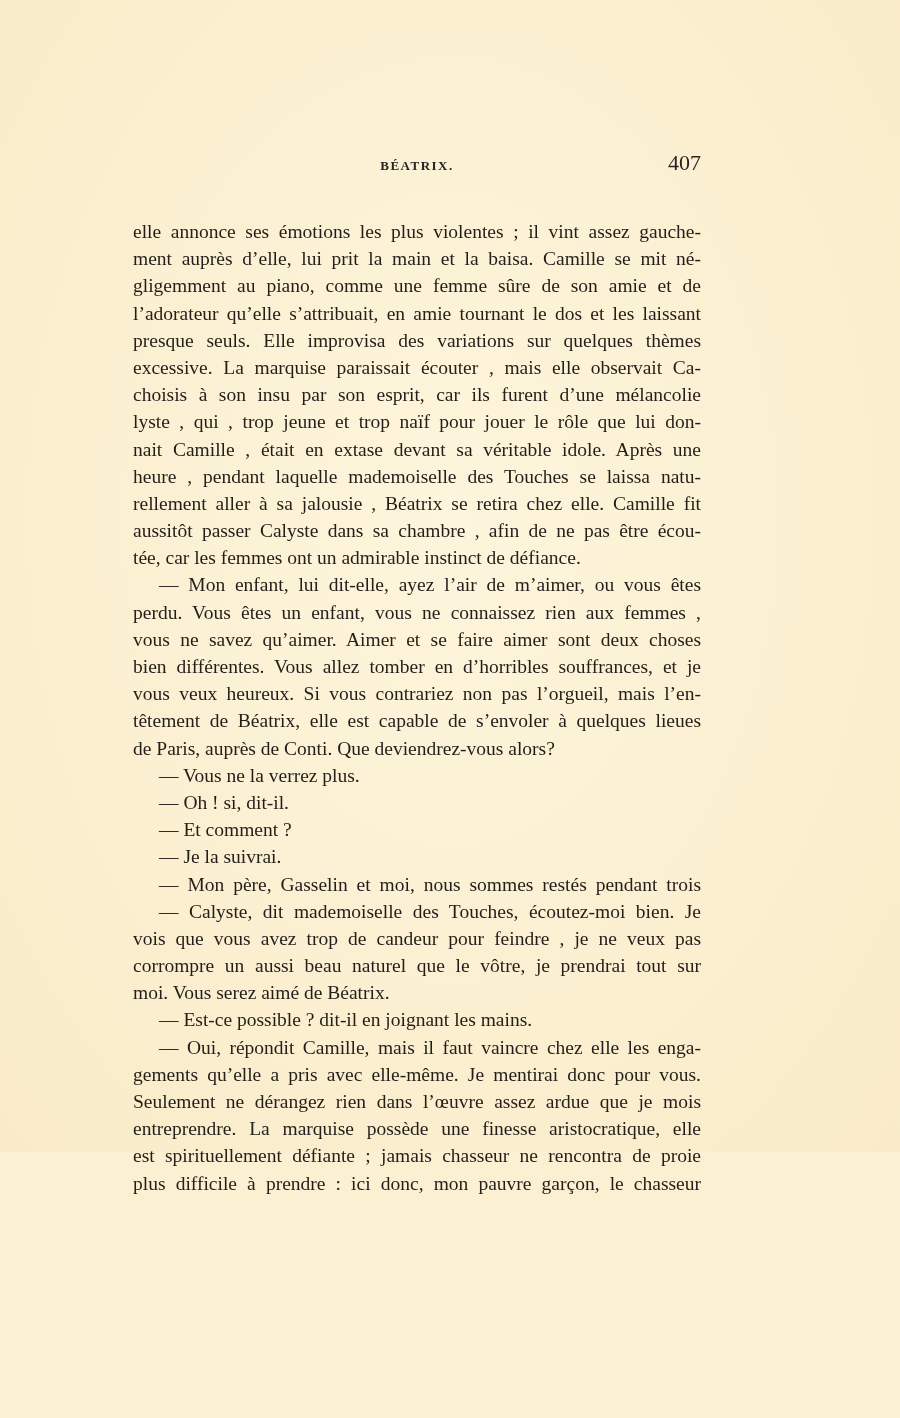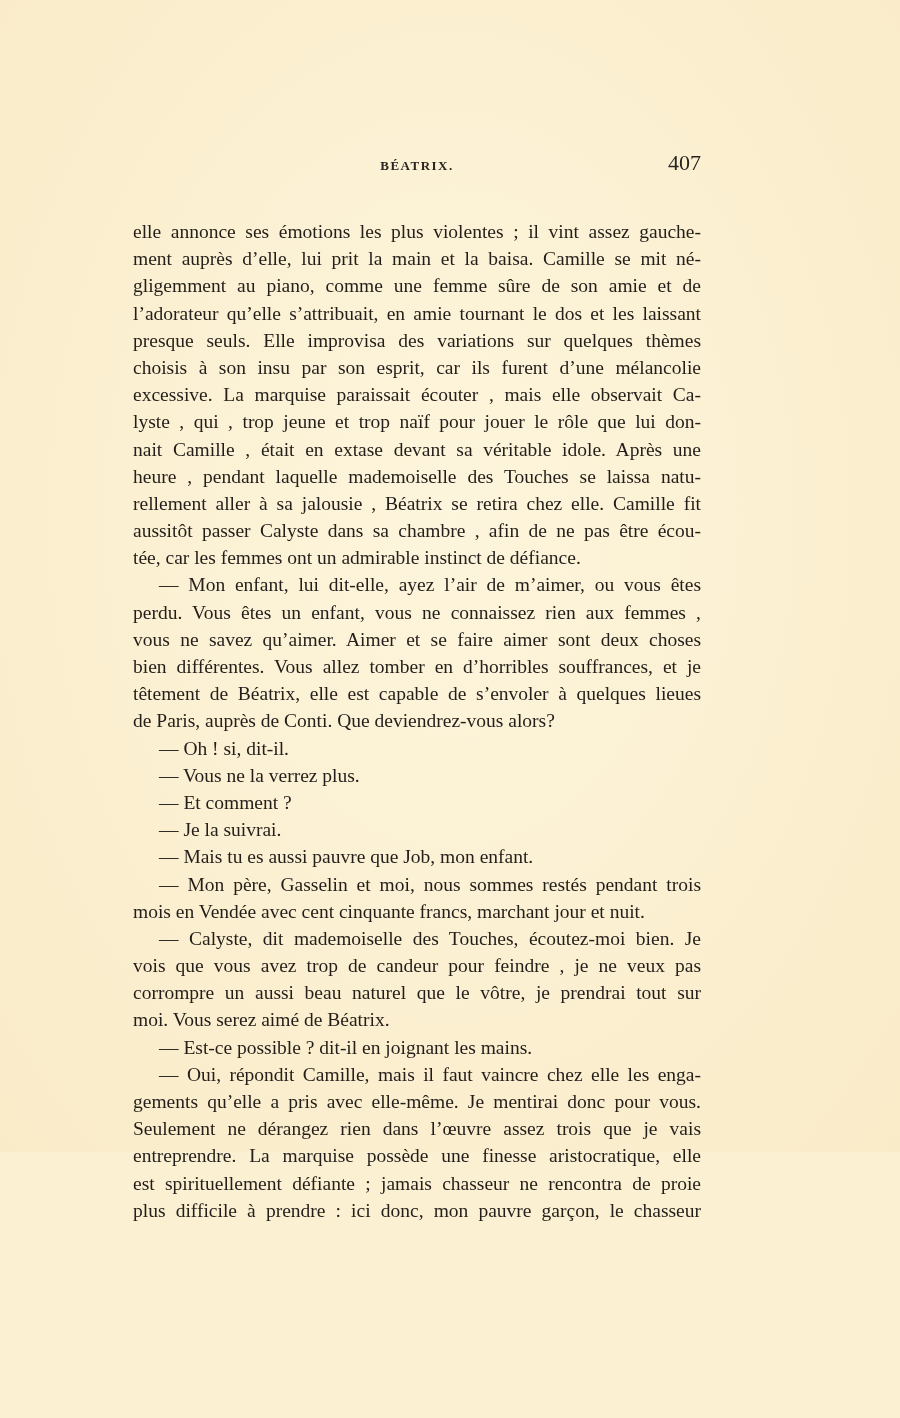--- a/index.html
+++ b/index.html
@@ -81,46 +81,45 @@
     <span class="running-title">BÉATRIX.</span>
     <span class="page-number">407</span>
   </div>
 
   <div class="body-text" id="body-text">
       <span class="line">elle annonce ses émotions les plus violentes ; il vint assez gauche-</span>
       <span class="line">ment auprès d’elle, lui prit la main et la baisa. Camille se mit né-</span>
       <span class="line">gligemment au piano, comme une femme sûre de son amie et de</span>
       <span class="line">l’adorateur qu’elle s’attribuait, en amie tournant le dos et les laissant</span>
       <span class="line">presque seuls. Elle improvisa des variations sur quelques thèmes</span>
+      <span class="line">excessive. La marquise paraissait écouter , mais elle observait Ca-</span>
       <span class="line">choisis à son insu par son esprit, car ils furent d’une mélancolie</span>
-      <span class="line">excessive. La marquise paraissait écouter , mais elle observait Ca-</span>
       <span class="line">lyste , qui , trop jeune et trop naïf pour jouer le rôle que lui don-</span>
       <span class="line">nait Camille , était en extase devant sa véritable idole. Après une</span>
       <span class="line">heure , pendant laquelle mademoiselle des Touches se laissa natu-</span>
       <span class="line">rellement aller à sa jalousie , Béatrix se retira chez elle. Camille fit</span>
       <span class="line">aussitôt passer Calyste dans sa chambre , afin de ne pas être écou-</span>
       <span class="line last">tée, car les femmes ont un admirable instinct de défiance.</span>
       <span class="line indent">— Mon enfant, lui dit-elle, ayez l’air de m’aimer, ou vous êtes</span>
       <span class="line">perdu. Vous êtes un enfant, vous ne connaissez rien aux femmes ,</span>
       <span class="line">vous ne savez qu’aimer. Aimer et se faire aimer sont deux choses</span>
       <span class="line">bien différentes. Vous allez tomber en d’horribles souffrances, et je</span>
+      <span class="line">vous veux heureux. Si vous contrariez non pas l’orgueil, mais l’en-</span>
       <span class="line">têtement de Béatrix, elle est capable de s’envoler à quelques lieues</span>
       <span class="line last">de Paris, auprès de Conti. Que deviendrez-vous alors?</span>
+      <span class="line indent last">— Vous ne la verrez plus.</span>
       <span class="line indent last">— Oh ! si, dit-il.</span>
-      <span class="line indent last">— Vous ne la verrez plus.</span>
       <span class="line indent last">— Et comment ?</span>
       <span class="line indent last">— Je la suivrai.</span>
-      <span class="line indent last">— Mais tu es aussi pauvre que Job, mon enfant.</span>
       <span class="line indent">— Mon père, Gasselin et moi, nous sommes restés pendant trois</span>
-      <span class="line last">mois en Vendée avec cent cinquante francs, marchant jour et nuit.</span>
       <span class="line indent">— Calyste, dit mademoiselle des Touches, écoutez-moi bien. Je</span>
       <span class="line">vois que vous avez trop de candeur pour feindre , je ne veux pas</span>
       <span class="line">corrompre un aussi beau naturel que le vôtre, je prendrai tout sur</span>
       <span class="line last">moi. Vous serez aimé de Béatrix.</span>
       <span class="line indent last">— Est-ce possible ? dit-il en joignant les mains.</span>
       <span class="line indent">— Oui, répondit Camille, mais il faut vaincre chez elle les enga-</span>
       <span class="line">gements qu’elle a pris avec elle-même. Je mentirai donc pour vous.</span>
-      <span class="line">Seulement ne dérangez rien dans l’œuvre assez trois que je vais</span>
+      <span class="line">Seulement ne dérangez rien dans l’œuvre assez ardue que je mois</span>
       <span class="line">entreprendre. La marquise possède une finesse aristocratique, elle</span>
       <span class="line">est spirituellement défiante ; jamais chasseur ne rencontra de proie</span>
       <span class="line">plus difficile à prendre : ici donc, mon pauvre garçon, le chasseur</span>
     </div>
 </div>
 
 </body></html>

